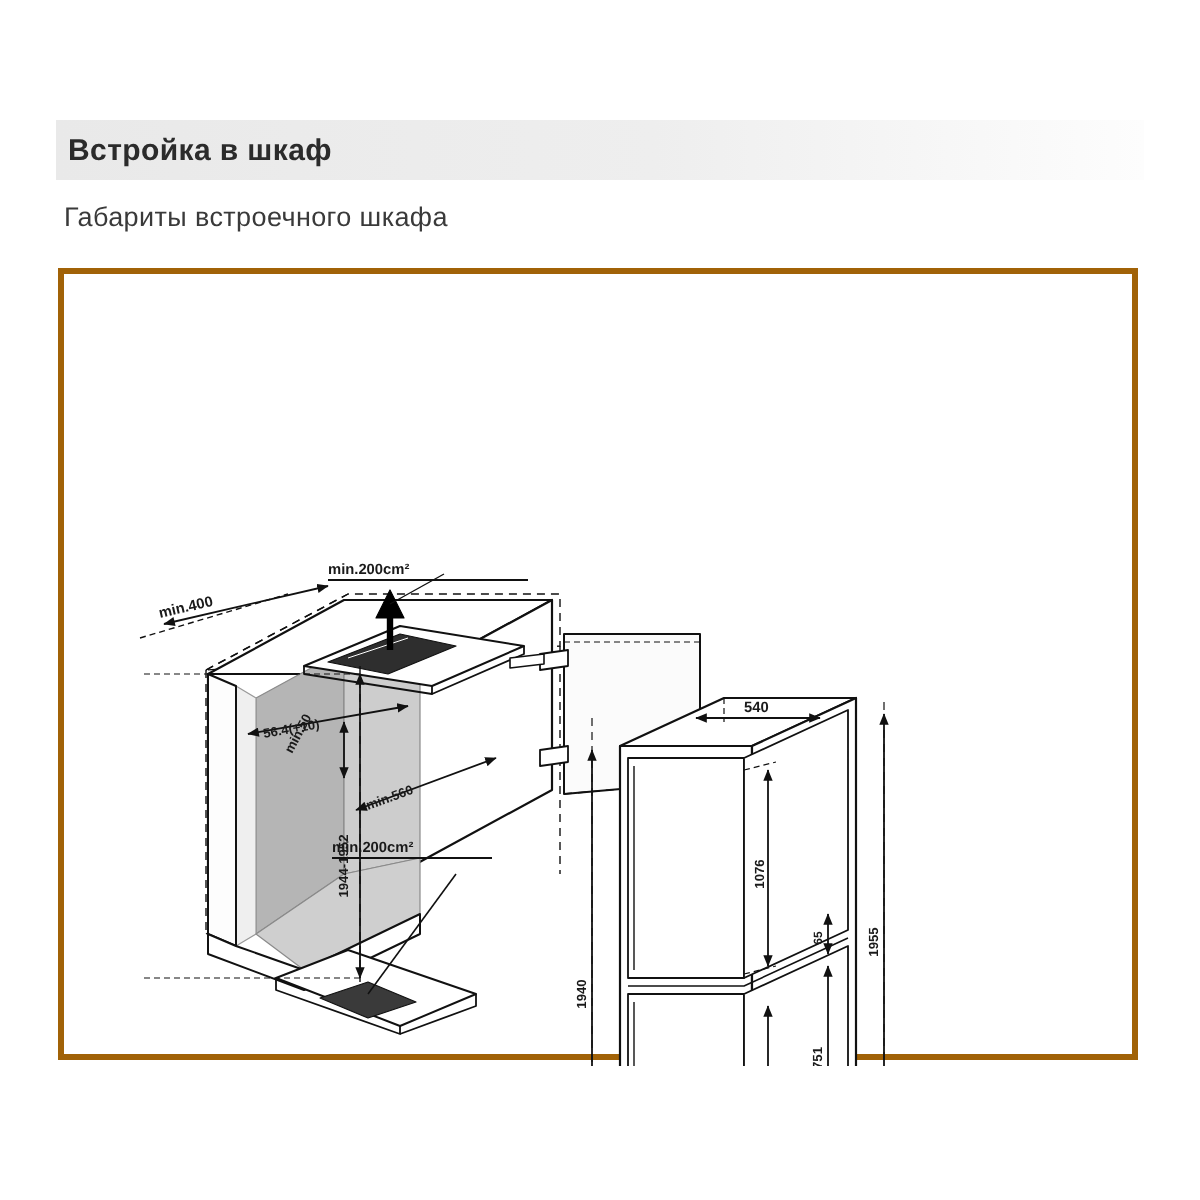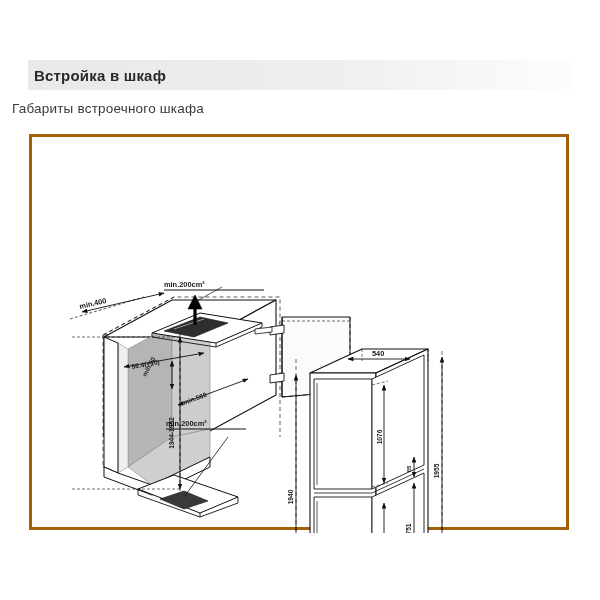--- a/index.html
+++ b/index.html
@@ -15,21 +15,21 @@
   
   .section-header{
     position:absolute;left:28px;top:60px;width:544px;height:30px;
     background:linear-gradient(to right,#e9e9e9 0%,#eeeeee 55%,#fdfdfd 100%);
     display:flex;align-items:center;
   }
   .section-header .title{
     font-size:15px;font-weight:bold;color:#2b2b2b;padding-left:6px;letter-spacing:.2px;
   }
   .subtitle{
-    position:absolute;left:12px;top:101px;
+    position:absolute;left:32px;top:101px;
     font-size:13.5px;color:#3a3a3a;letter-spacing:.2px;
   }
 
   
   .figure-frame{
     position:absolute;left:29px;top:134px;width:540px;height:396px;
     border:3px solid #a16207;background:#fff;box-sizing:border-box;
   }
   .svg-wrap{position:absolute;left:0;top:0;width:540px;height:396px;}
   svg{display:block;}

